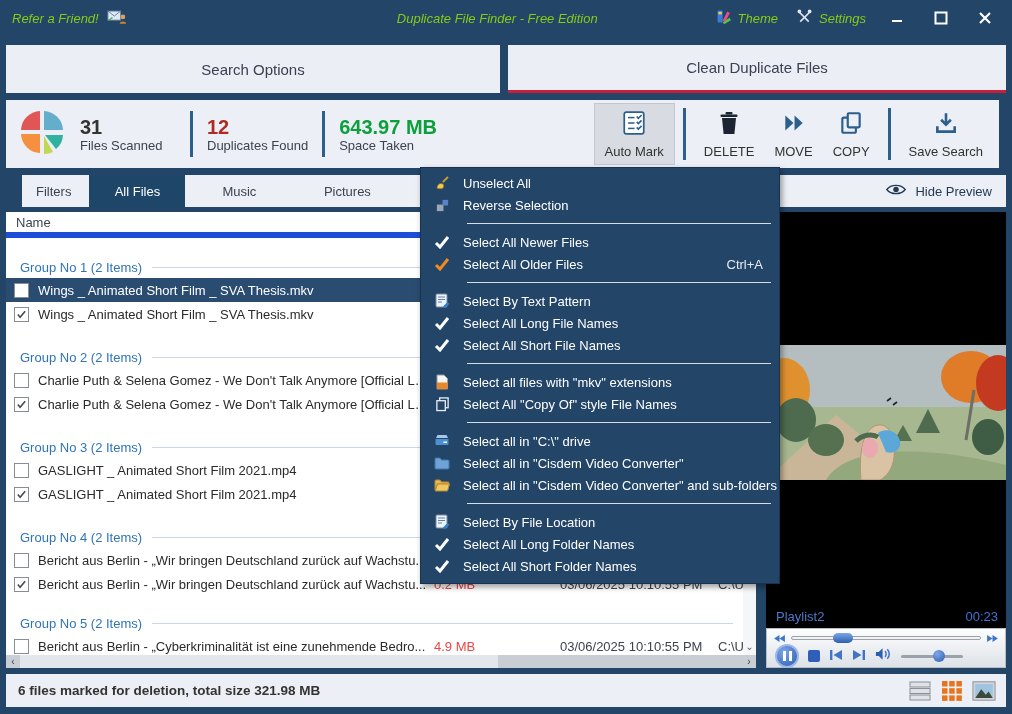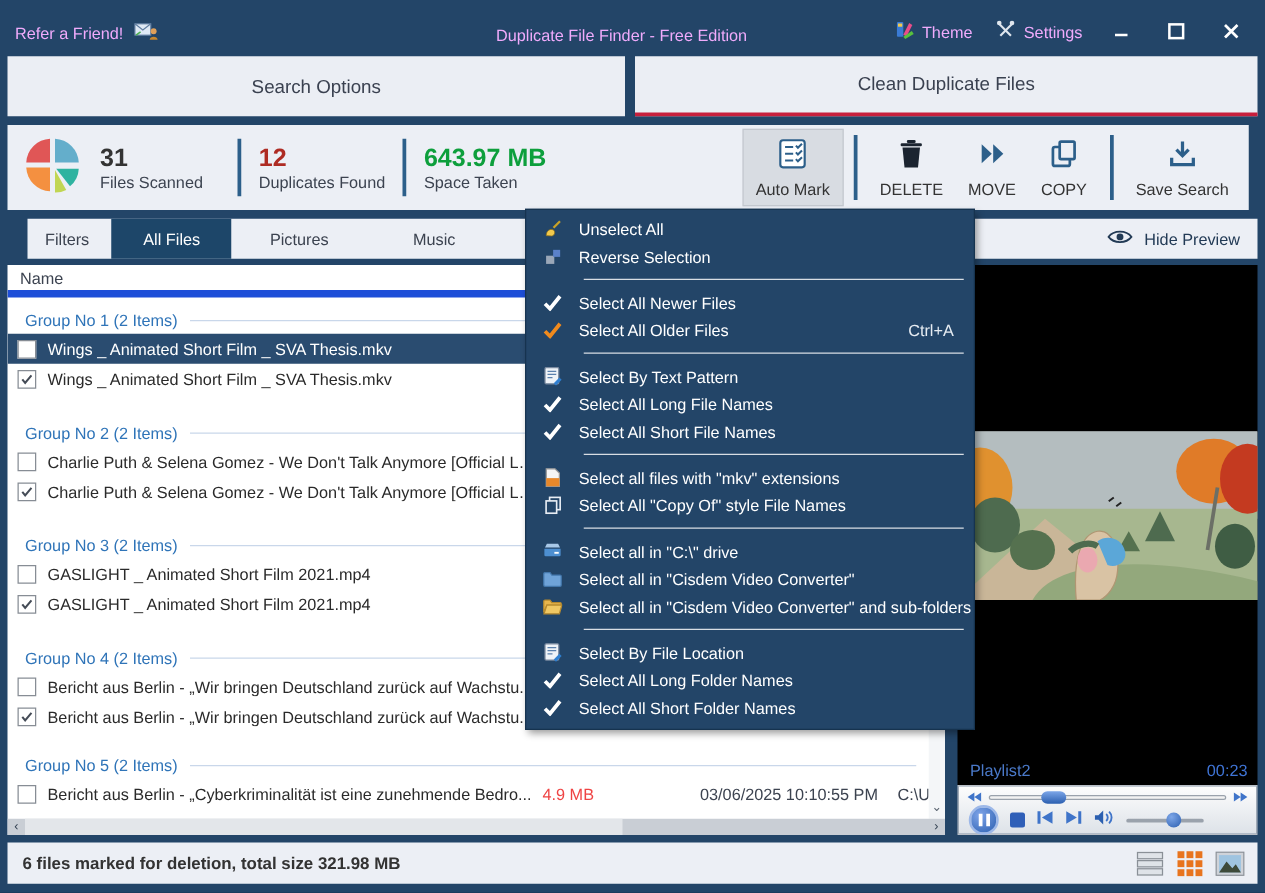--- a/index.html
+++ b/index.html
@@ -1,20 +1,20 @@
 <!DOCTYPE html>
 <html><head>
 <meta charset="utf-8">
 <style>
   * { margin:0; padding:0; box-sizing:border-box; }
   body { font-family:"Liberation Sans","DejaVu Sans",sans-serif; background:#10253c; }
   .window { position:relative; width:1012px; height:714px; background:#234568; overflow:hidden; }
 
   
-  .titlebar { position:absolute; top:0; left:0; right:0; height:36px; display:flex; align-items:flex-end; color:#f0abfc; font-size:13px; }
+  .titlebar { position:absolute; top:0; left:0; right:0; height:36px; display:flex; align-items:center; color:#84cc16; font-size:13px;font-style:italic; }
   .tb-left { display:flex; align-items:center; gap:8px; padding-left:12px; width:280px; }
   .tb-title { flex:1; text-align:center; }
   .tb-right { display:flex; align-items:center; gap:18px; padding-right:14px; }
   .tb-btn { display:flex; align-items:center; gap:6px; cursor:default; }
   .win-btn { width:26px; height:22px; display:flex; align-items:center; justify-content:center; }
 
   
   .bigtab { position:absolute; top:45px; height:48px; background:#EBEEF4; display:flex; align-items:center; justify-content:center; font-size:15px; color:#3a4150; }
   .bigtab.search { left:6px; width:494px; }
   .bigtab.clean { left:508px; width:498px; border-bottom:3px solid #C81F3C; }
@@ -38,21 +38,21 @@
   .f-label { padding:0 18px 0 14px; }
   .f-tab { width:108px; height:32px; display:flex; align-items:center; justify-content:center; }
   .f-tab.active { background:#1D4669; color:#fff; width:96px; }
   .hide-preview { margin-left:auto; display:flex; align-items:center; gap:8px; padding-right:14px; color:#223a55; }
 
   
   .list-panel { position:absolute; top:212px; left:6px; width:750px; height:456px; background:#fff; overflow:hidden; }
   .list-header { height:26px; border-bottom:6px solid #1d4ed8; display:flex; align-items:center; padding-left:10px; font-size:13px; color:#3c4350; }
   .list-body { position:absolute; top:26px; left:0; right:13px; bottom:13px; overflow:hidden; }
   .group-row { display:flex; align-items:center; height:22px; padding-left:14px; margin-top:20px; }
-  .group-row:first-child { margin-top:7px; }
+  .group-row:first-child { margin-top:18px; }
   .group-row.tight { margin-top:16px; }
   .group-label { color:#2F74B8; font-size:13px; white-space:nowrap; }
   .group-line { flex:1; height:1px; background:#c9d7ea; margin:0 10px 0 10px; }
   .file-row { display:flex; align-items:center; height:24px; padding-left:8px; font-size:13px; color:#2a2a2a; }
   .file-row.selected { background:#2A4C70; color:#fff; }
   .cb { flex:0 0 15px; height:15px; border:1px solid #878d95; background:#fff; display:flex; align-items:center; justify-content:center; margin-right:9px; }
   .f-name { flex:0 0 390px; white-space:nowrap; overflow:hidden; text-overflow:ellipsis; }
   .f-size { flex:0 0 132px; padding-left:6px; color:#ef4444; }
   .f-date { flex:0 0 158px; color:#3c4350; }
   .f-loc { flex:1; color:#3c4350; white-space:nowrap; overflow:hidden; }
@@ -218,24 +218,24 @@
       <span>Save Search</span>
     </div>
   </div>
 
   <div class="filterbar">
     <span class="f-label">Filters</span>
     <div class="f-tab active">
         <span>All Files</span>
       </div>
     <div class="f-tab">
+        <span>Music</span>
+      </div>
+    <div class="f-tab">
         <span>Pictures</span>
-      </div>
-    <div class="f-tab">
-        <span>Music</span>
       </div>
     <div class="f-tab">
         <span>Videos</span>
       </div>
     <div class="hide-preview">
       <span><svg width="22" height="15" viewBox="0 0 24 16">
             <path d="M2 8 C6.5 2 17.5 2 22 8 C17.5 14 6.5 14 2 8 Z" fill="none" stroke="#223a55" stroke-width="1.5"></path>
             <circle cx="12" cy="8" r="3" fill="#223a55"></circle>
           </svg></span>
       <span>Hide Preview</span>

